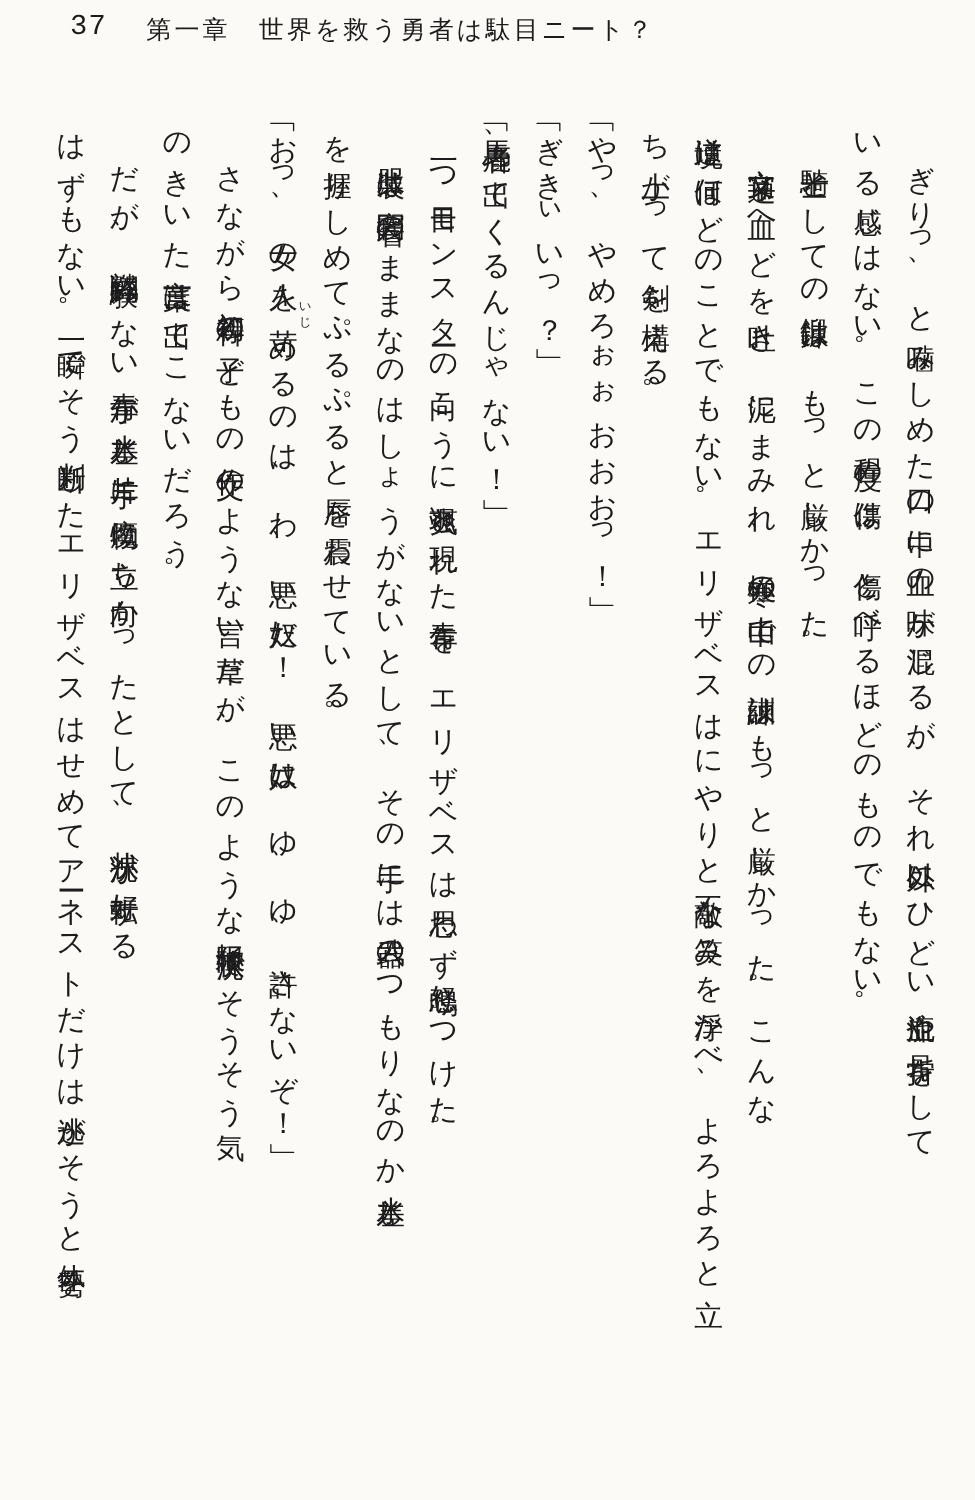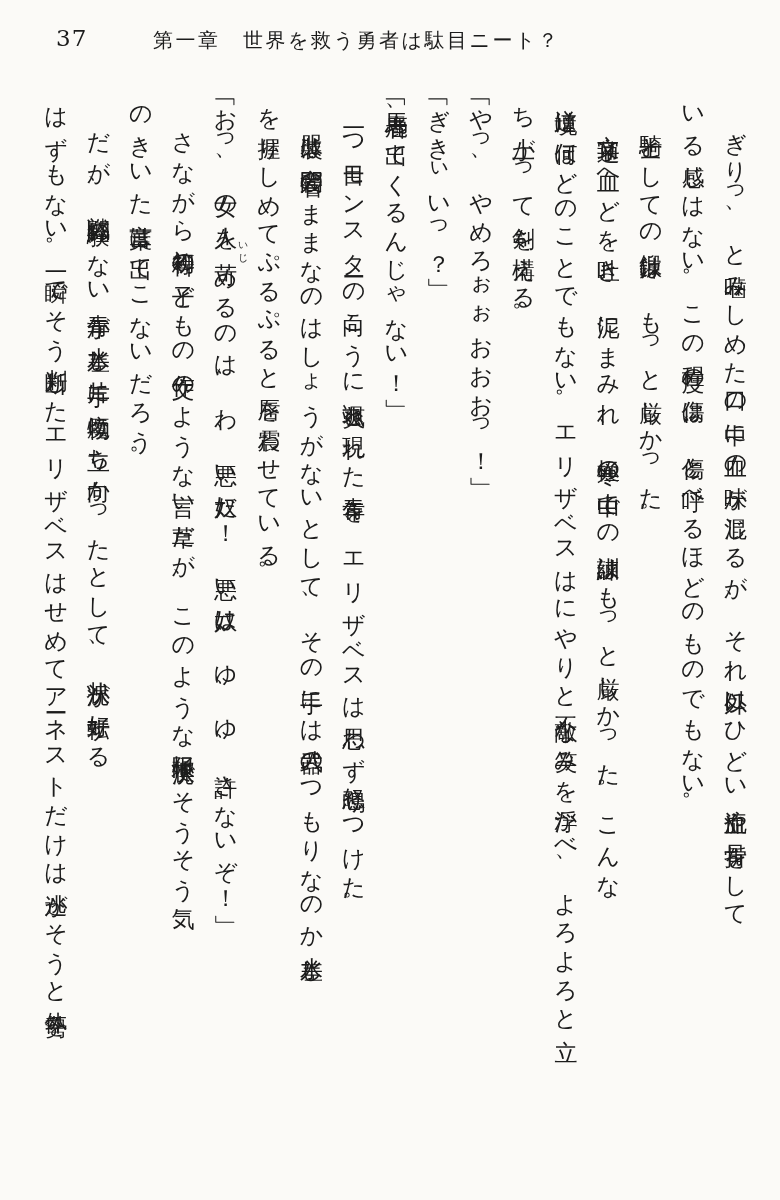--- a/index.html
+++ b/index.html
@@ -11,40 +11,40 @@
     height: 1200px;
     position: relative;
     background: #fbfaf7;
     font-family: "DejaVu Serif", "Liberation Serif", serif;
     color: #1c1c1c;
     overflow: hidden;
   }
   
   .running-head {
     position: absolute;
-    top: 24px;
+    top: 7px;
     left: 0;
     width: 780px;
     height: 30px;
+    font-family: Liberation Mono, monospace;
   }
   .page-number {
     position: absolute;
     left: 56px;
     top: 1px;
     font-size: 23px;
     letter-spacing: 1px;
   }
   .chapter-title {
     position: absolute;
     left: 117px;
     top: 3px;
     font-size: 20px;
     letter-spacing: 2.5px;
     white-space: nowrap;
-    margin-left: 36px;
   }
   
   .text-block {
     position: absolute;
     top: 91px;
     right: 23px;
     width: 724px;
     height: 1032px;
     writing-mode: vertical-rl;
     text-orientation: mixed;

